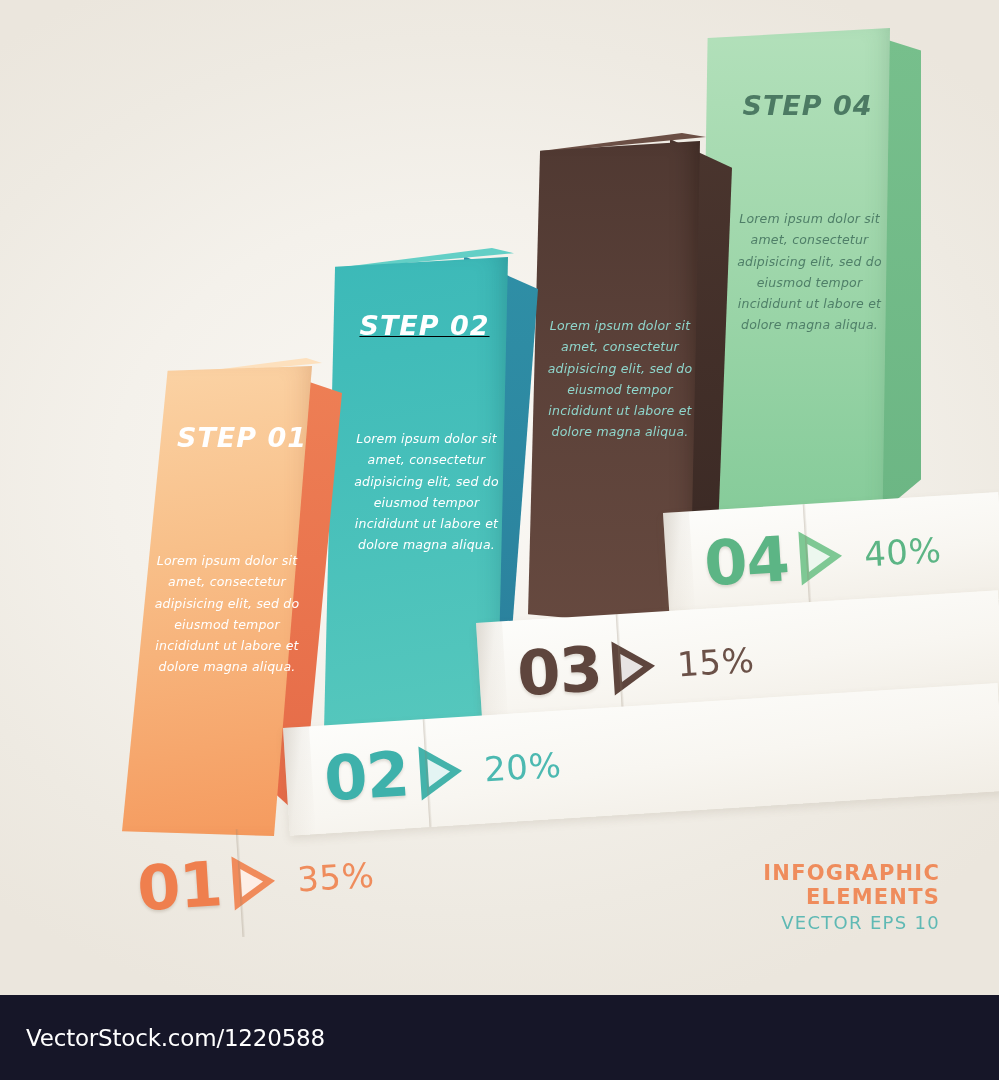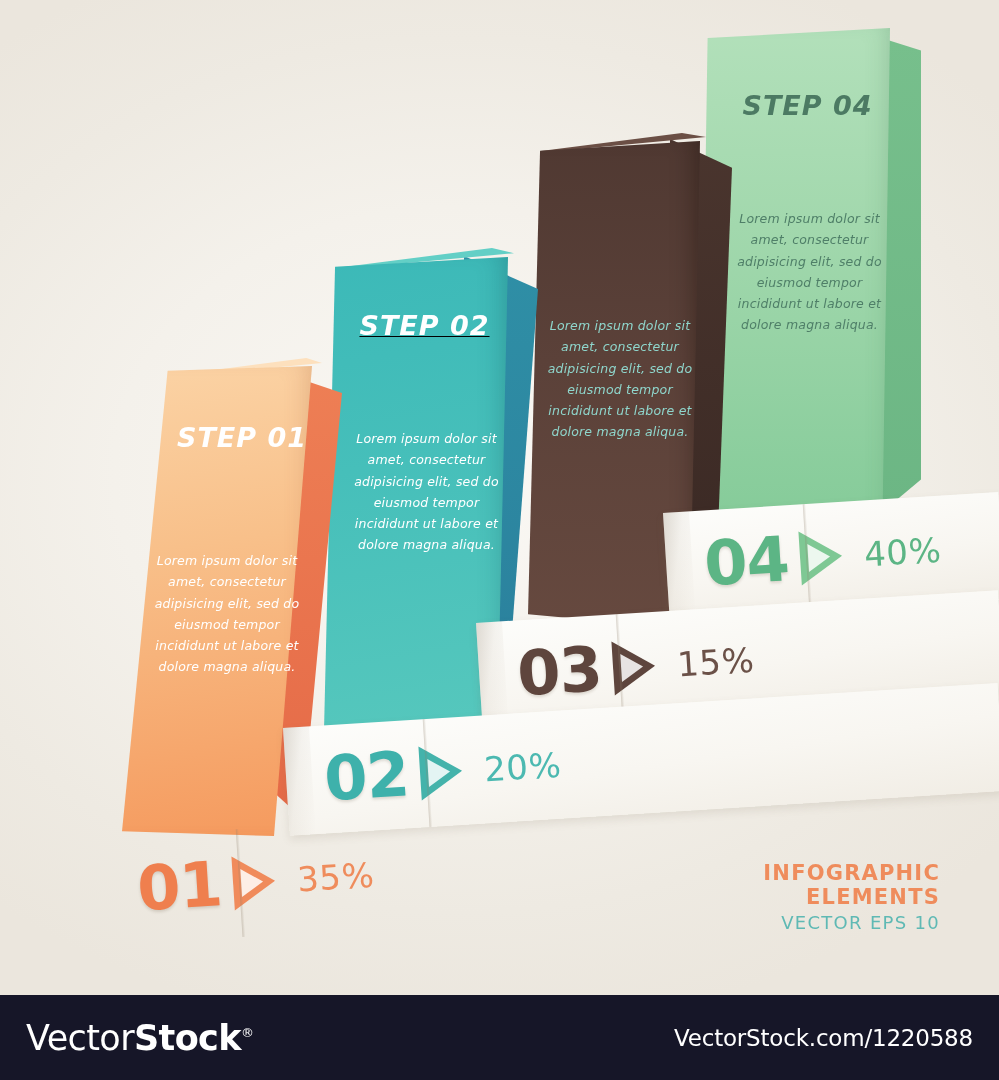--- a/index.html
+++ b/index.html
@@ -210,17 +210,16 @@
     <div class="seam" style="left:140px;"></div>
   </div>
 
   <div id="brand">
     <div class="b1">INFOGRAPHIC</div>
     <div class="b1">ELEMENTS</div>
     <div class="b2">VECTOR EPS 10</div>
   </div>
 
   <div id="wm">
-    <div class="logo"><span>Vector</span><b>Stock</b><sup>®</sup></div>
     <div class="url">VectorStock.com/1220588</div>
   </div>
 
 </div>
 
 </body></html>

